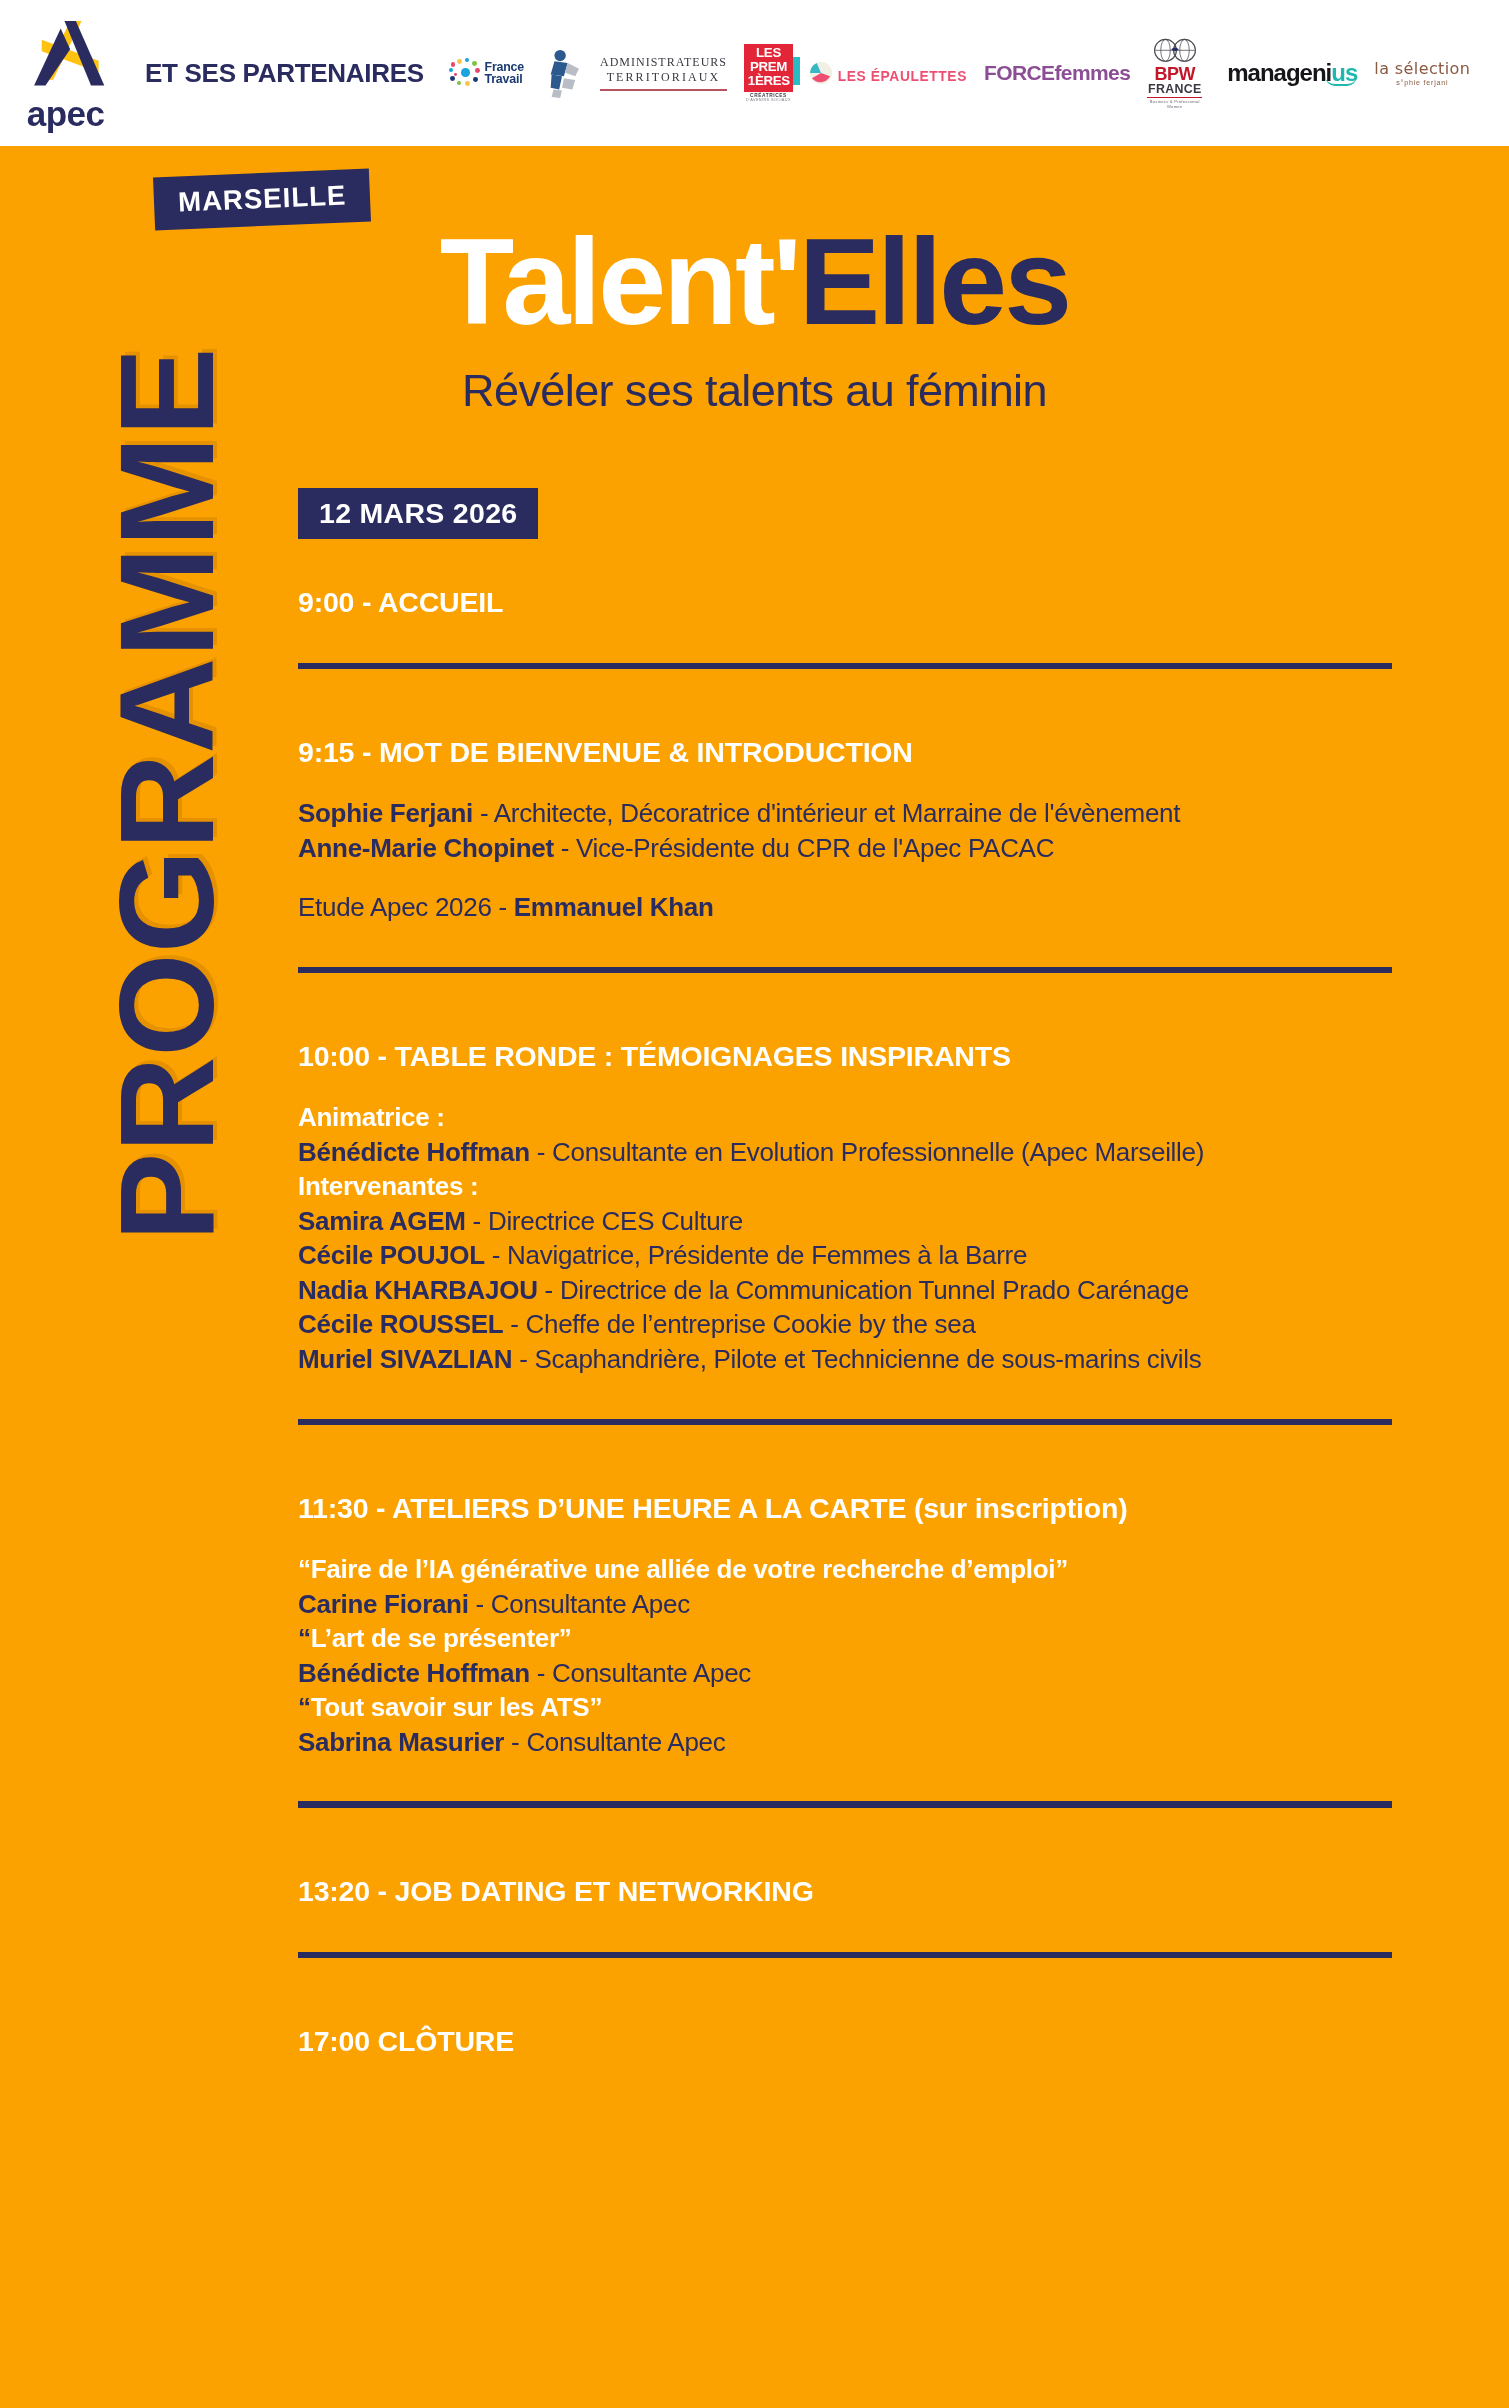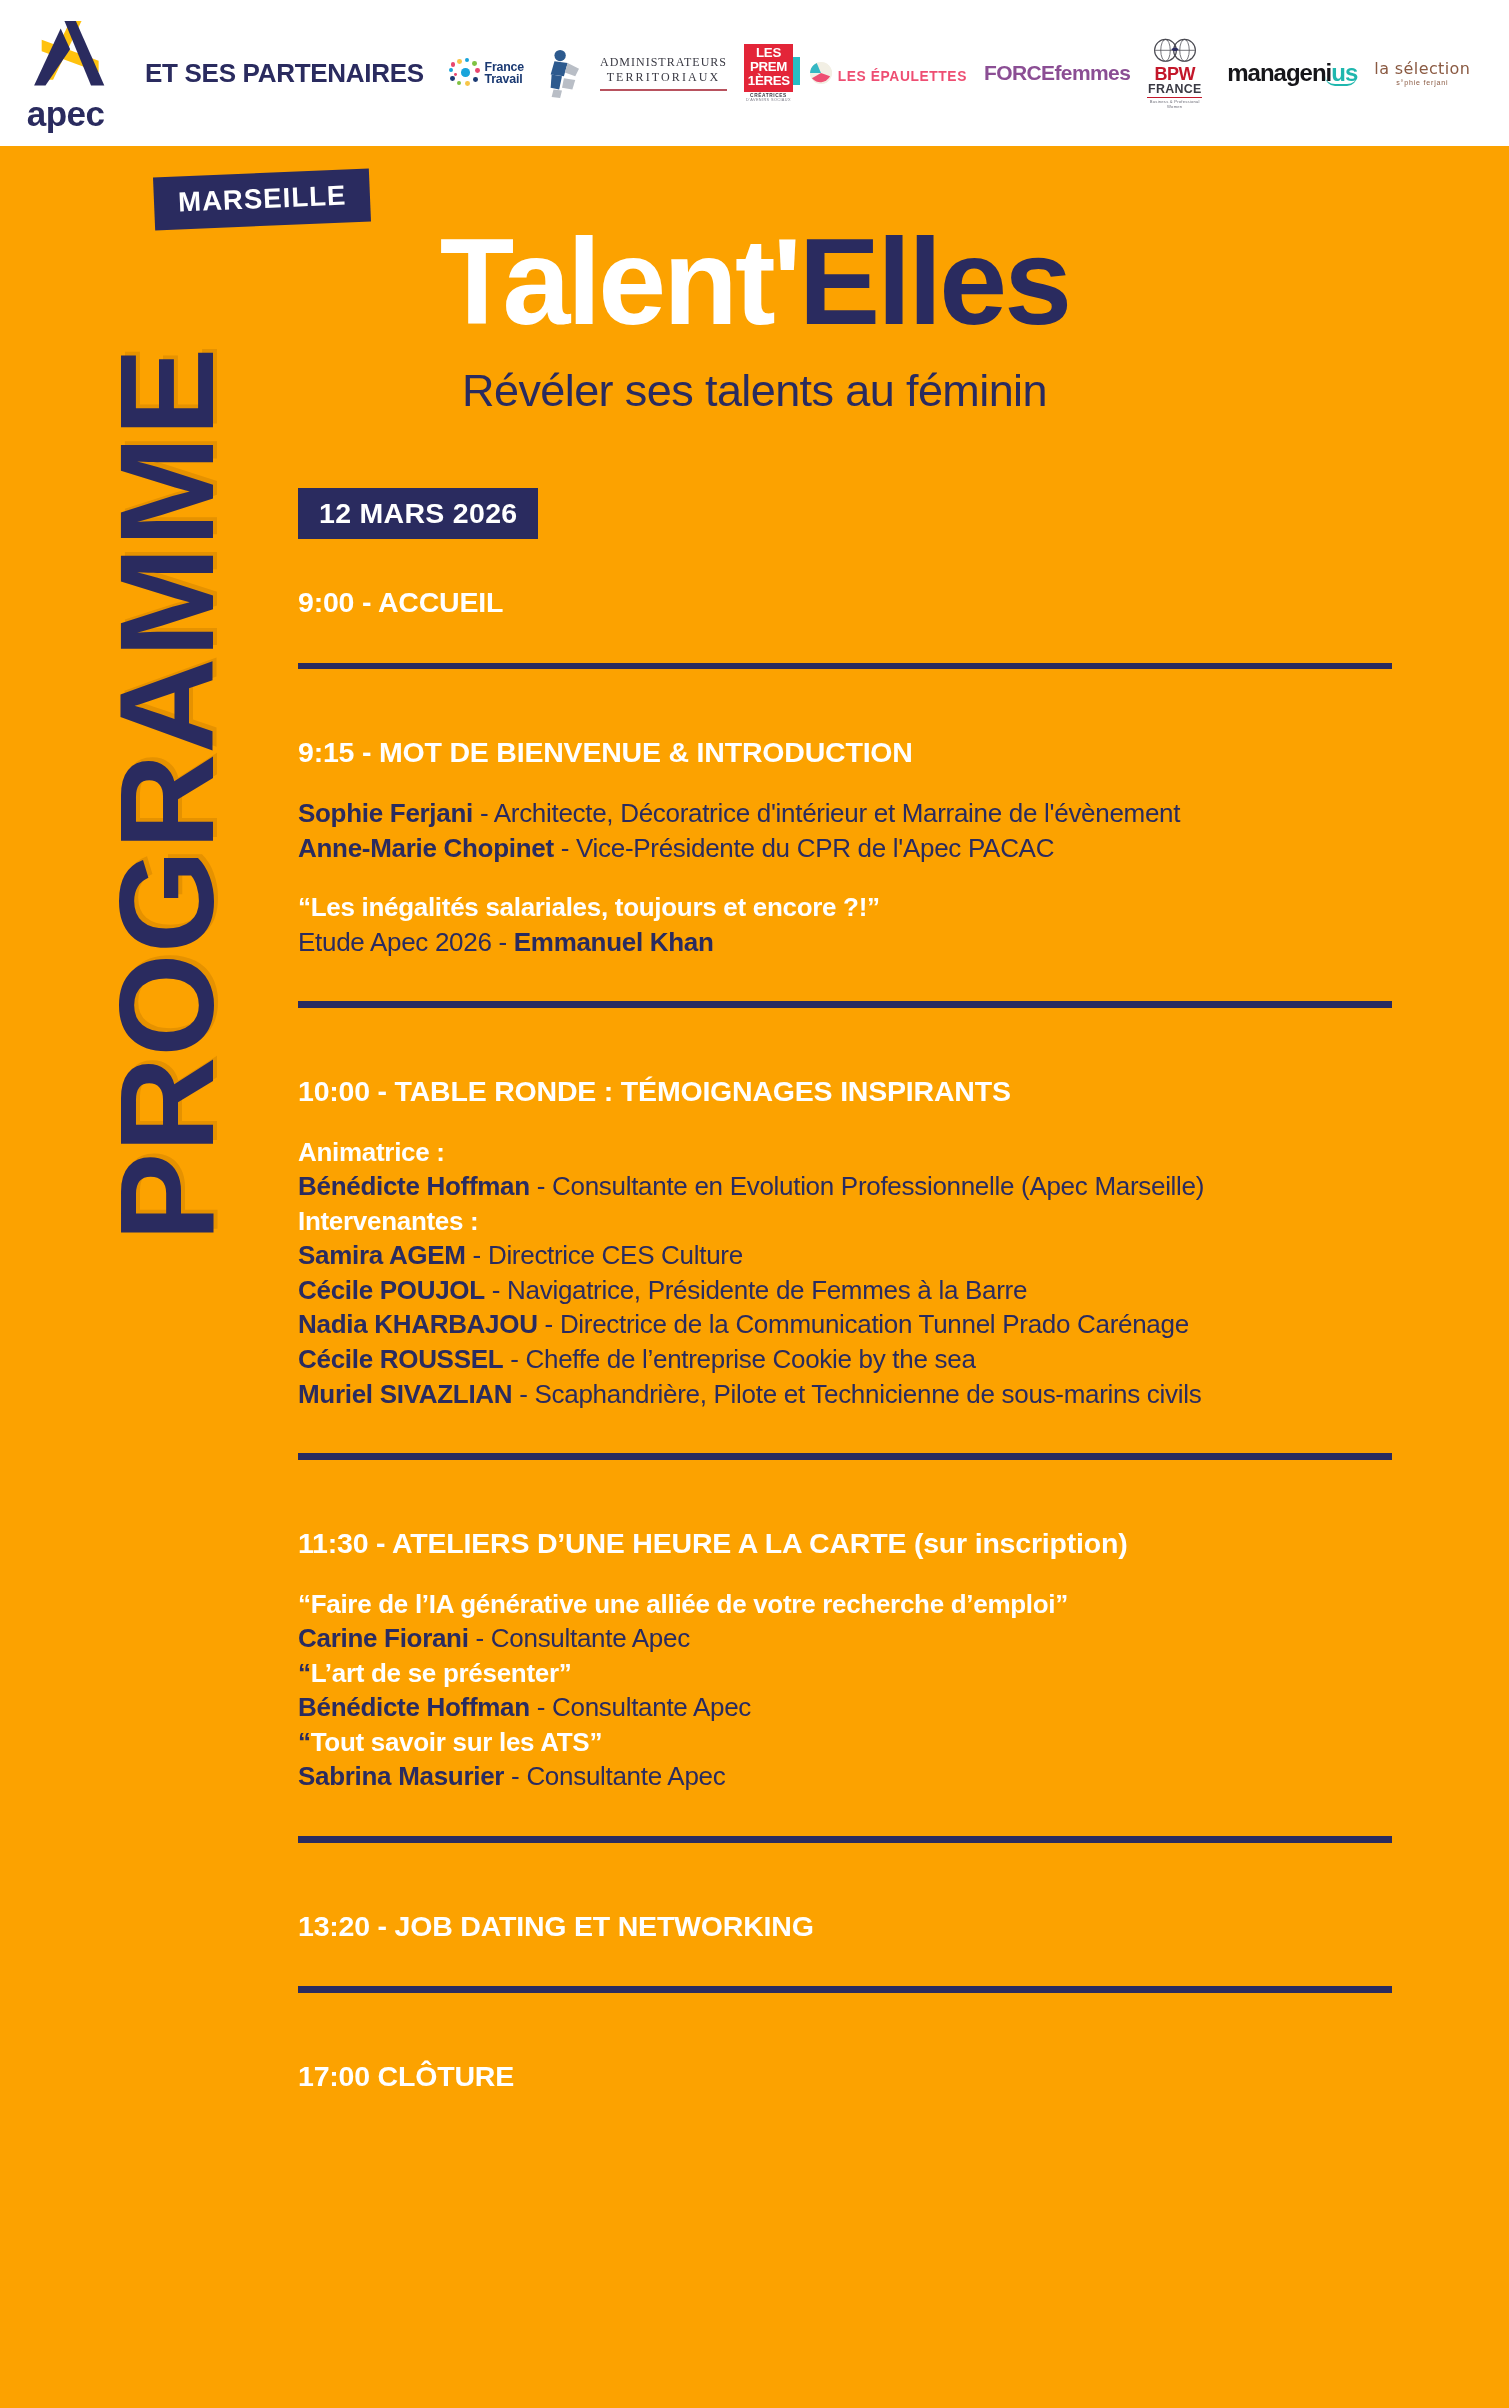--- a/index.html
+++ b/index.html
@@ -361,21 +361,20 @@
   <div class="pad-before-div"></div>
   <div class="divider"></div>
   <div class="pad-after-div"></div>
 
   <div class="block">
     <div class="sess-title">9:15 - MOT DE BIENVENUE &amp; INTRODUCTION</div>
     <div class="sess-lines">
       <div class="line"><b>Sophie Ferjani</b><span> - </span><span>Architecte, Décoratrice d'intérieur et Marraine de l'évènement</span></div>
       <div class="line"><b>Anne-Marie Chopinet</b><span> - </span><span>Vice-Présidente du CPR de l'Apec PACAC</span></div>
       <div class="gap-sm"></div>
-      <div class="line white">“Les inégalités salariales, toujours et encore ?!”</div>
       <div class="line"><span>Etude Apec 2026 - </span><b>Emmanuel Khan</b></div>
     </div>
   </div>
   <div class="pad-before-div"></div>
   <div class="divider"></div>
   <div class="pad-after-div"></div>
 
   <div class="block">
     <div class="sess-title">10:00 - TABLE RONDE : TÉMOIGNAGES INSPIRANTS</div>
     <div class="sess-lines">

